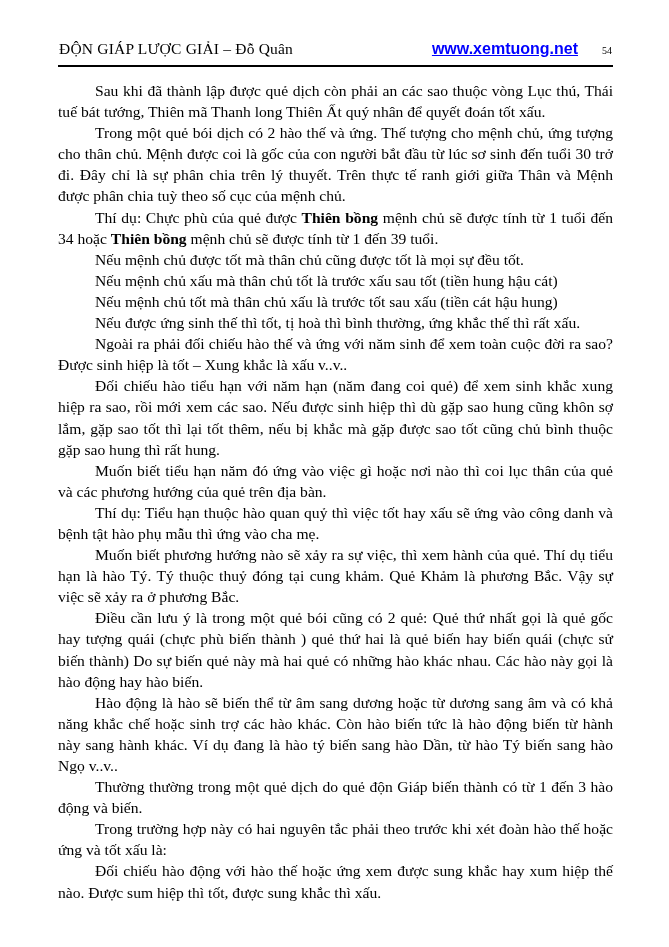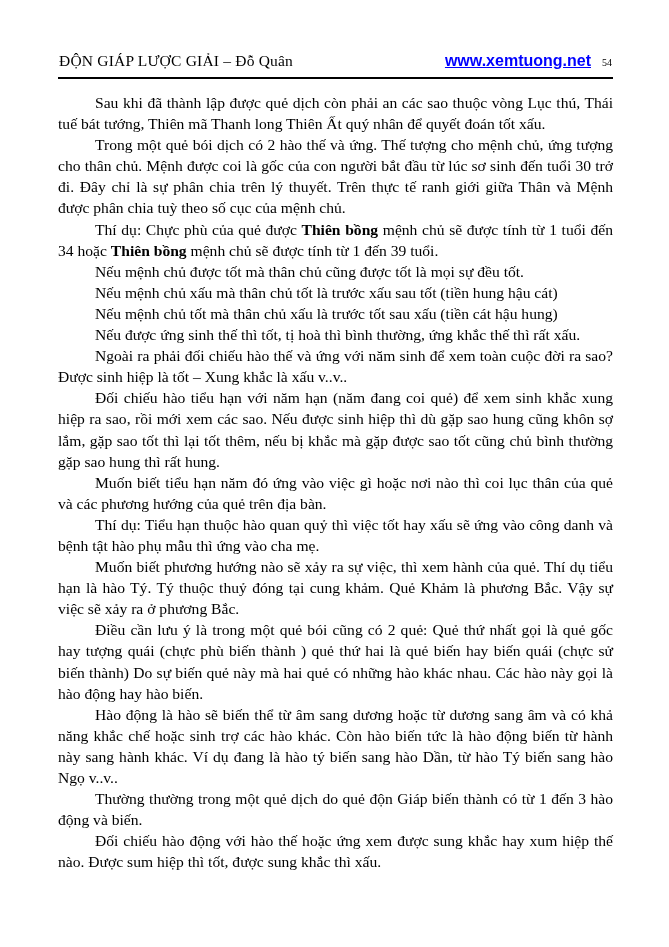--- a/index.html
+++ b/index.html
@@ -12,38 +12,38 @@
     height: 947px;
     overflow: hidden;
     font-family: "Liberation Serif", "DejaVu Serif", serif;
     color: #000000;
     -webkit-font-smoothing: antialiased;
   }
   .page {
     box-sizing: border-box;
     width: 669px;
     height: 947px;
-    padding: 52px 56px 0 58px;
+    padding: 40px 56px 0 58px;
     background: #ffffff;
   }
   .header {
     display: flex;
     justify-content: space-between;
     align-items: baseline;
     padding: 0 1px;
   }
   .header-title {
     font-size: 15.5px;
     letter-spacing: 0.2px;
     white-space: nowrap;
   }
   .header-right {
     display: flex;
     align-items: baseline;
-    gap: 11px;
+    gap: 24px;
     white-space: nowrap;
     margin-left: 47px;
   }
   .header-link {
     font-family: "Liberation Sans", "DejaVu Sans", sans-serif;
     font-weight: bold;
     font-size: 16px;
     color: #0000ff;
     text-decoration: underline;
     cursor: pointer;
@@ -85,22 +85,23 @@
   <hr class="header-rule">
   <div class="body-text">
       <p>Sau khi đã thành lập được quẻ dịch còn phải an các sao thuộc vòng Lục thú, Thái tuế bát tướng, Thiên mã Thanh long Thiên Ất quý nhân để quyết đoán tốt xấu.</p>
       <p>Trong một quẻ bói dịch có 2 hào thế và ứng. Thế tượng cho mệnh chủ, ứng tượng cho thân chủ. Mệnh được coi là gốc của con người bắt đầu từ lúc sơ sinh đến tuổi 30 trở đi. Đây chỉ là sự phân chia trên lý thuyết. Trên thực tế ranh giới giữa Thân và Mệnh được phân chia tuỳ theo số cục của mệnh chủ.</p>
       <p>Thí dụ: Chực phù của quẻ được <b>Thiên bồng</b> mệnh chủ sẽ được tính từ 1 tuổi đến 34 hoặc <b>Thiên bồng</b> mệnh chủ sẽ được tính từ 1 đến 39 tuổi.</p>
       <p>Nếu mệnh chủ được tốt mà thân chủ cũng được tốt là mọi sự đều tốt.</p>
       <p>Nếu mệnh chủ xấu mà thân chủ tốt là trước xấu sau tốt (tiền hung hậu cát)</p>
       <p>Nếu mệnh chủ tốt mà thân chủ xấu là trước tốt sau xấu (tiền cát hậu hung)</p>
       <p>Nếu được ứng sinh thế thì tốt, tị hoà thì bình thường, ứng khắc thế thì rất xấu.</p>
       <p>Ngoài ra phải đối chiếu hào thế và ứng với năm sinh để xem toàn cuộc đời ra sao? Được sinh hiệp là tốt – Xung khắc là xấu v..v..</p>
-      <p>Đối chiếu hào tiểu hạn với năm hạn (năm đang coi quẻ) để xem sinh khắc xung hiệp ra sao, rồi mới xem các sao. Nếu được sinh hiệp thì dù gặp sao hung cũng khôn sợ lắm, gặp sao tốt thì lại tốt thêm, nếu bị khắc mà gặp được sao tốt cũng chủ bình thường gặp sao hung thì rất hung.</p>
+      <p>Đối chiếu hào tiểu hạn với năm hạn (năm đang coi quẻ) để xem sinh khắc xung hiệp ra sao, rồi mới xem các sao. Nếu được sinh hiệp thì dù gặp sao hung cũng khôn sợ lắm, gặp sao tốt thì lại tốt thêm, nếu bị khắc mà gặp được sao tốt cũng chủ bình thuộc gặp sao hung thì rất hung.</p>
       <p>Muốn biết tiểu hạn năm đó ứng vào việc gì hoặc nơi nào thì coi lục thân của quẻ và các phương hướng của quẻ trên địa bàn.</p>
       <p>Thí dụ: Tiểu hạn thuộc hào quan quỷ thì việc tốt hay xấu sẽ ứng vào công danh và bệnh tật hào phụ mẫu thì ứng vào cha mẹ.</p>
       <p>Muốn biết phương hướng nào sẽ xảy ra sự việc, thì xem hành của quẻ. Thí dụ tiểu hạn là hào Tý. Tý thuộc thuỷ đóng tại cung khảm. Quẻ Khảm là phương Bắc. Vậy sự việc sẽ xảy ra ở phương Bắc.</p>
       <p>Điều cần lưu ý là trong một quẻ bói cũng có 2 quẻ: Quẻ thứ nhất gọi là quẻ gốc hay tượng quái (chực phù biến thành ) quẻ thứ hai là quẻ biến hay biến quái (chực sử biến thành) Do sự biến quẻ này mà hai quẻ có những hào khác nhau. Các hào này gọi là hào động hay hào biến.</p>
       <p>Hào động là hào sẽ biến thể từ âm sang dương hoặc từ dương sang âm và có khả năng khắc chế hoặc sinh trợ các hào khác. Còn hào biến tức là hào động biến từ hành này sang hành khác. Ví dụ đang là hào tý biến sang hào Dần, từ hào Tý biến sang hào Ngọ v..v..</p>
       <p>Thường thường trong một quẻ dịch do quẻ độn Giáp biến thành có từ 1 đến 3 hào động và biến.</p>
+      <p>Trong trường hợp này có hai nguyên tắc phải theo trước khi xét đoàn hào thế hoặc ứng và tốt xấu là:</p>
       <p>Đối chiếu hào động với hào thế hoặc ứng xem được sung khắc hay xum hiệp thế nào. Được sum hiệp thì tốt, được sung khắc thì xấu.</p>
     </div>
 </div>
 
 </body></html>

